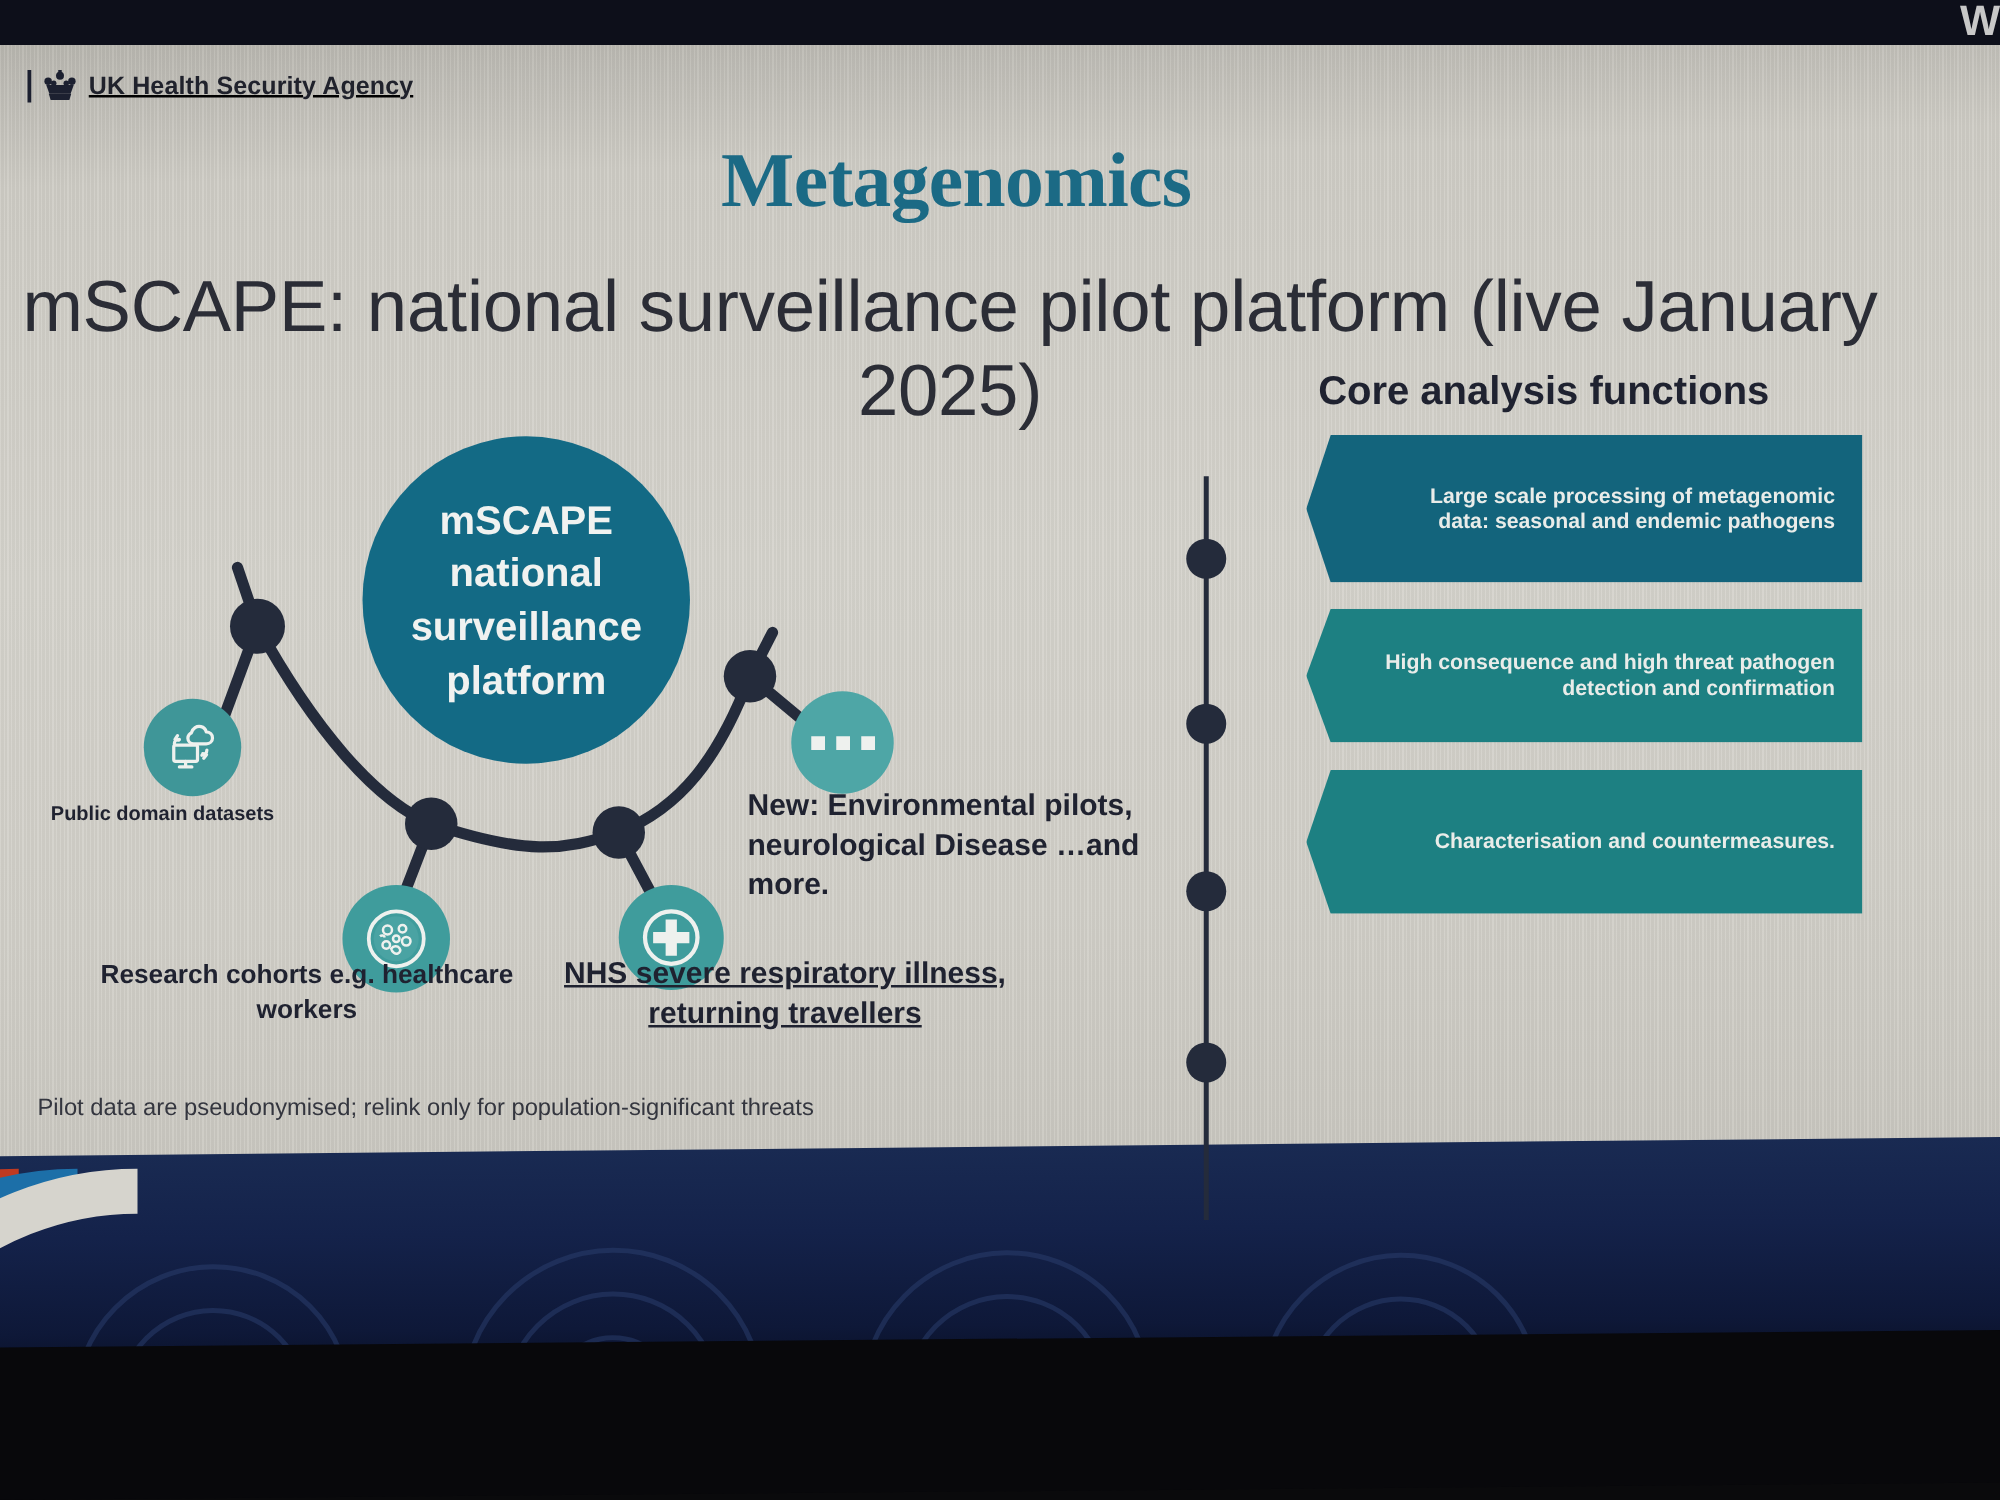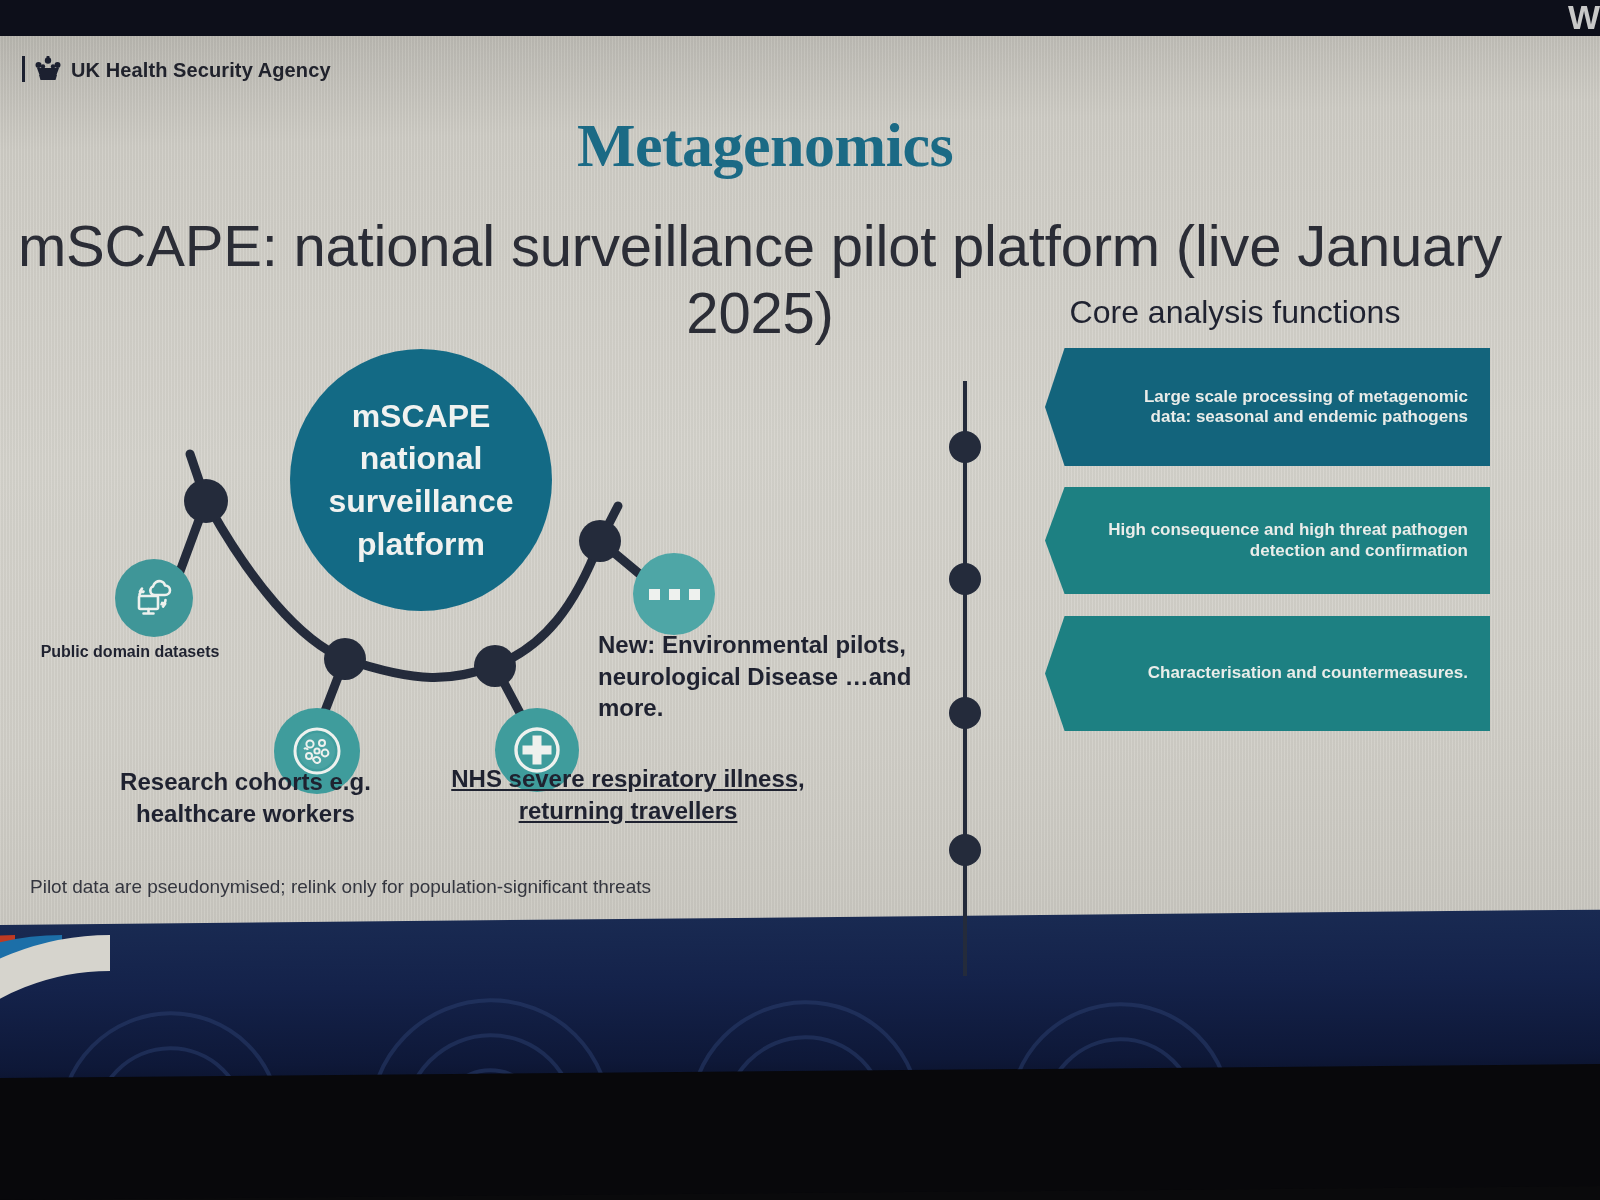--- a/index.html
+++ b/index.html
@@ -28,21 +28,21 @@
       linear-gradient(178.2deg, #b9b7b0 0%, #cfcdc6 12%, #d6d4cd 45%, #d2d0c9 75%, #c9c7c0 100%);
   }
   .slide:after{
     content:"";position:absolute;inset:0;
     background:repeating-linear-gradient(90deg, rgba(255,255,255,.055) 0 1px, rgba(0,0,0,.035) 1px 3px);
     pointer-events:none;
   }
   .slide-inner{position:absolute;inset:0;z-index:2;}
 
   
-  .logo-row{position:absolute;left:22px;top:20px;display:flex;align-items:flex-end;gap:9px;}
+  .logo-row{position:absolute;left:22px;top:20px;display:flex;align-items:center;gap:9px;text-decoration:underline;}
   .logo-bar{width:3px;height:26px;background:#1c2030;}
   .crown{width:28px;height:26px;position:relative;}
   .crown svg{display:block;}
   .logo-text{
     font-size:20px;font-weight:600;color:#20222c;letter-spacing:.1px;
     white-space:nowrap;
   }
 
   
   .title-main{
@@ -50,21 +50,21 @@
     font-size:62px;font-weight:800;color:#1b6a85;letter-spacing:-.5px;font-family:Liberation Serif, serif;
   }
   .title-sub{
     position:absolute;left:0;top:176px;width:1520px;text-align:center;
     font-size:58px;font-weight:400;color:#2b2d36;letter-spacing:-.2px;
   }
 
   
   .core-heading{
     position:absolute;left:1025px;top:258px;width:420px;text-align:center;
-    font-size:32px;font-weight:400;color:#1f2230;
+    font-size:32px;font-weight:700;color:#1f2230;
   }
 
   
   .banners{position:absolute;left:1045px;top:312px;width:445px;}
   .banner{
     position:relative;width:445px;
     clip-path:polygon(4.4% 0,100% 0,100% 100%,4.4% 100%,0 50%);
     display:flex;align-items:center;justify-content:flex-end;
     box-sizing:border-box;padding:10px 22px 10px 62px;
     color:#e9ece9;font-size:17px;font-weight:700;line-height:1.18;
@@ -104,21 +104,21 @@
   .ic-cloud{left:115px;top:523px;width:78px;height:78px;background:#3f9698;}
   .ic-petri{left:274px;top:672px;width:86px;height:86px;}
   .ic-cross{left:495px;top:672px;width:84px;height:84px;}
   .ic-dots{left:633px;top:517px;width:82px;height:82px;background:#4ea6a6;}
   .dots-row{display:flex;gap:9px;}
   .dots-row i{display:block;width:11px;height:11px;background:#eef1ee;}
 
   
   .cap{position:absolute;color:#1f2230;font-weight:700;text-align:center;line-height:1.32;}
   .cap-public{left:0px;top:605px;width:260px;font-size:16px;}
-  .cap-research{left:68px;top:730px;width:355px;font-size:24px;}
+  .cap-research{left:68px;top:730px;width:355px;font-size:21px;}
   .cap-nhs{left:438px;top:727px;width:380px;font-size:24px;text-decoration:underline;}
   .cap-new{left:598px;top:593px;width:330px;font-size:24px;text-align:left;}
 
   .footnote{
     position:absolute;left:30px;top:840px;font-size:19px;font-weight:400;color:#34363f;
   }
 
   
   .band{
     position:absolute;left:0;top:925px;width:1600px;height:190px;

